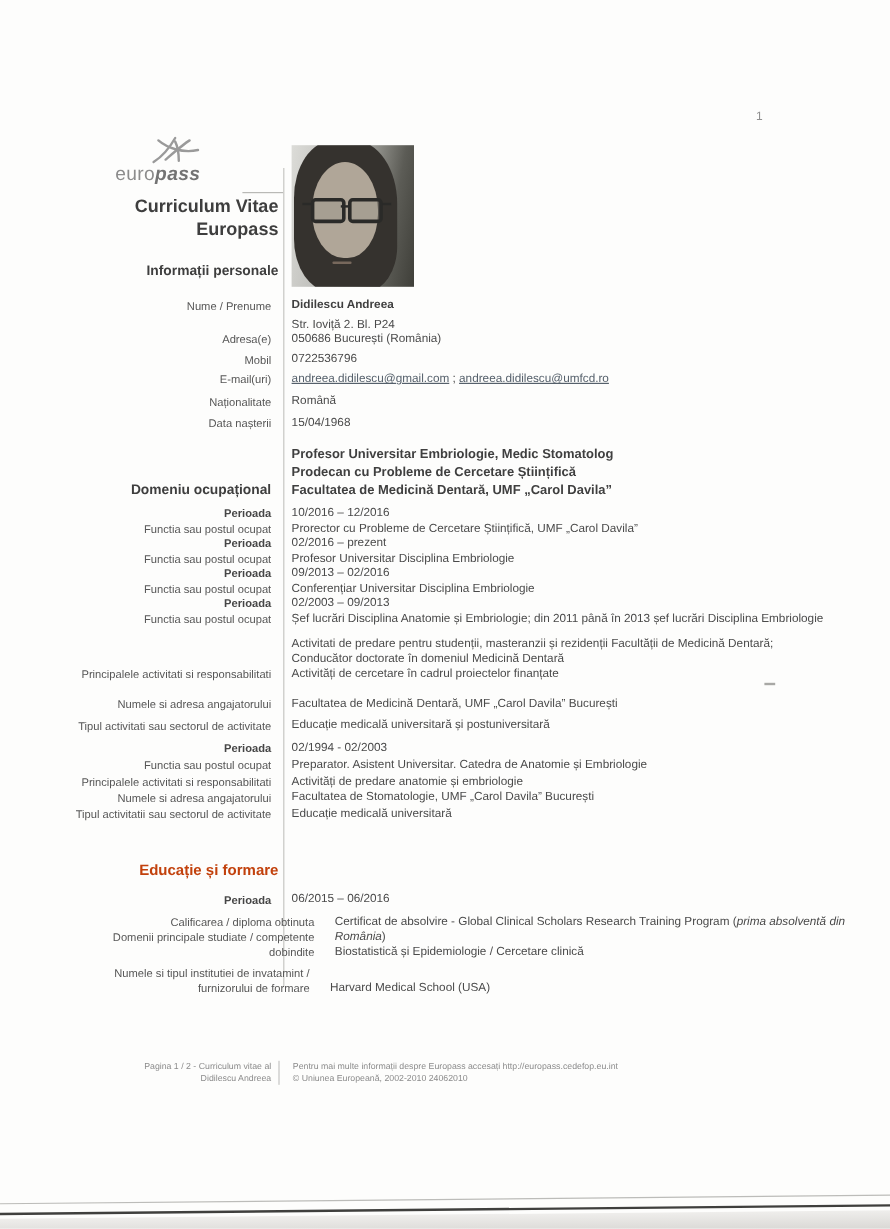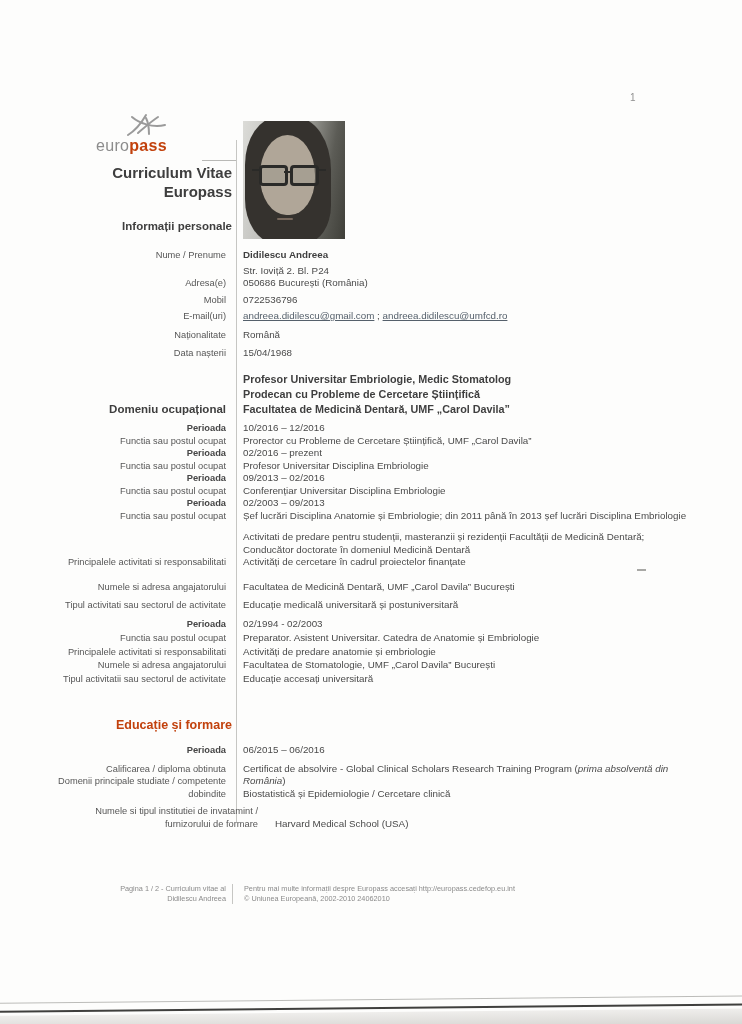--- a/index.html
+++ b/index.html
@@ -7,21 +7,21 @@
         font-family:"Liberation Sans",sans-serif;color:#4a4a4a;}
   .abs{position:absolute;}
 
   
   .pageno{left:630px;top:92px;font-size:10px;color:#909090;}
 
   
   .logo{left:96px;top:112px;width:130px;height:52px;}
   .logo-fig{margin-left:26px;display:block;}
   .logo-text{font-size:16px;line-height:16px;color:#8c8c8c;letter-spacing:.3px;}
-  .logo-text .pass{font-weight:bold;color:#c2410c;}
+  .logo-text .pass{font-weight:bold;font-style:italic;color:#737373;}
 
   
   .cv-title{left:0;top:164px;width:232px;text-align:right;font-weight:bold;color:#3e3e3e;
             font-size:15px;line-height:18.5px;}
   .personal-heading{left:0;top:220px;width:232px;text-align:right;font-weight:bold;
             font-size:11.5px;color:#3e3e3e;}
   .edu-heading{left:0;top:718px;width:232px;text-align:right;font-weight:bold;
             font-size:12.5px;color:#c2410c;}
 
   
@@ -53,21 +53,21 @@
 
   .occ-head{top:372px;}
   .occ-head .lbl{font-weight:bold;font-size:11.5px;line-height:15px;color:#3e3e3e;}
   .occ-head .val{font-weight:bold;font-size:10.8px;line-height:15px;color:#3f3f3f;}
 
   .occ-rows{top:422px;}
   .gt1{margin-top:1px;} .gt2{margin-top:2px;} .gt6{margin-top:6px;}
   .gt9{margin-top:9px;} .gt12{margin-top:12px;}
 
   .edu-rows{top:744px;}
-  .mt5{margin-top:5px;padding-left:32px;} .mt6{margin-top:6px;}
+  .mt5{margin-top:5px;padding-left:32px;} .mt6{margin-top:6px;padding-left:36px;}
 
   
   .vdivider{left:236px;top:140px;width:1px;height:682px;background:#c6c6c3;}
   .hline{left:202px;top:160px;width:34px;height:1px;background:#b9b9b6;}
 
   
   .footer{left:0;top:884px;width:742px;display:flex;font-size:7.3px;line-height:10px;color:#8b8b8b;}
   .f-left{flex:none;width:226px;padding-right:6px;text-align:right;}
   .f-right{flex:none;width:430px;padding-left:11px;border-left:1px solid #c6c6c3;}
 
@@ -219,21 +219,21 @@
     <div class="row gt1">
       <div class="lbl">Principalele activitati si responsabilitati</div>
       <div class="val">Activități de predare anatomie și embriologie</div>
     </div>
     <div class="row gt1">
       <div class="lbl">Numele si adresa angajatorului</div>
       <div class="val">Facultatea de Stomatologie, UMF „Carol Davila” București</div>
     </div>
     <div class="row gt1">
       <div class="lbl">Tipul activitatii sau sectorul de activitate</div>
-      <div class="val">Educație accesați universitară</div>
+      <div class="val">Educație medicală universitară</div>
     </div>
   </div>
 
   <div class="abs edu-heading">Educație și formare</div>
 
   <div class="abs rows edu-rows">
     <div class="row">
       <div class="lbl b">Perioada</div>
       <div class="val">06/2015 – 06/2016</div>
     </div>

